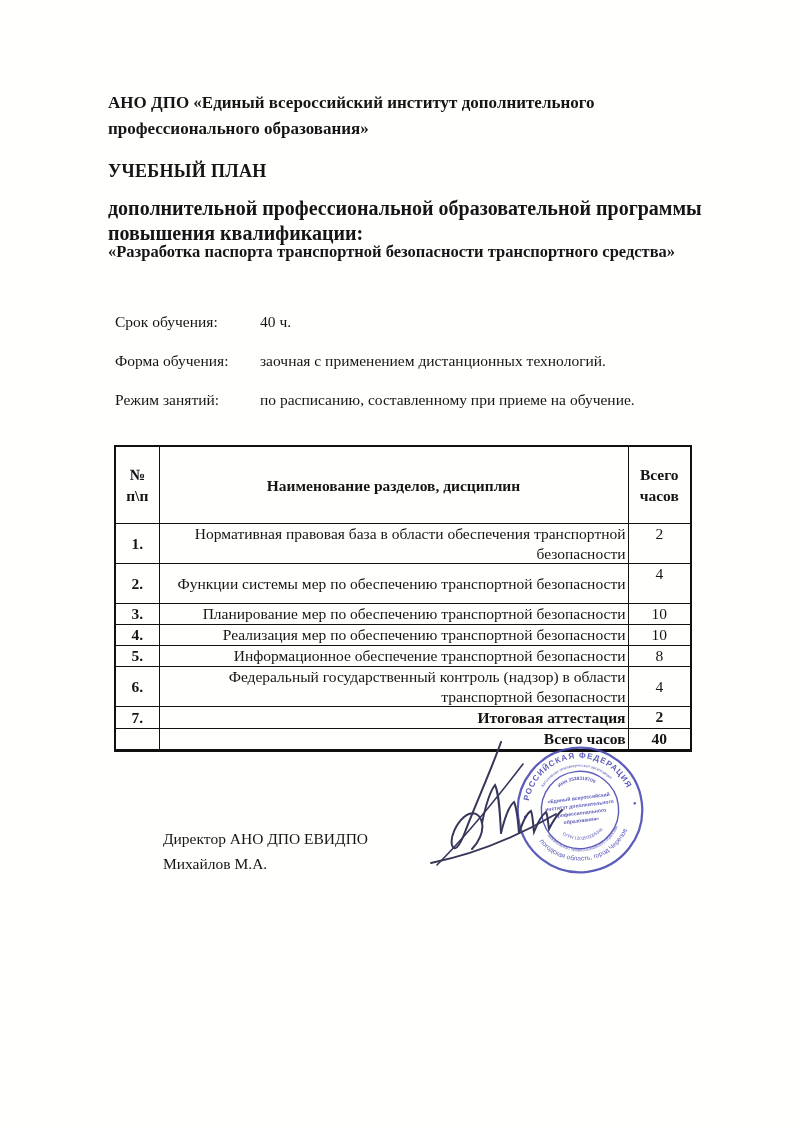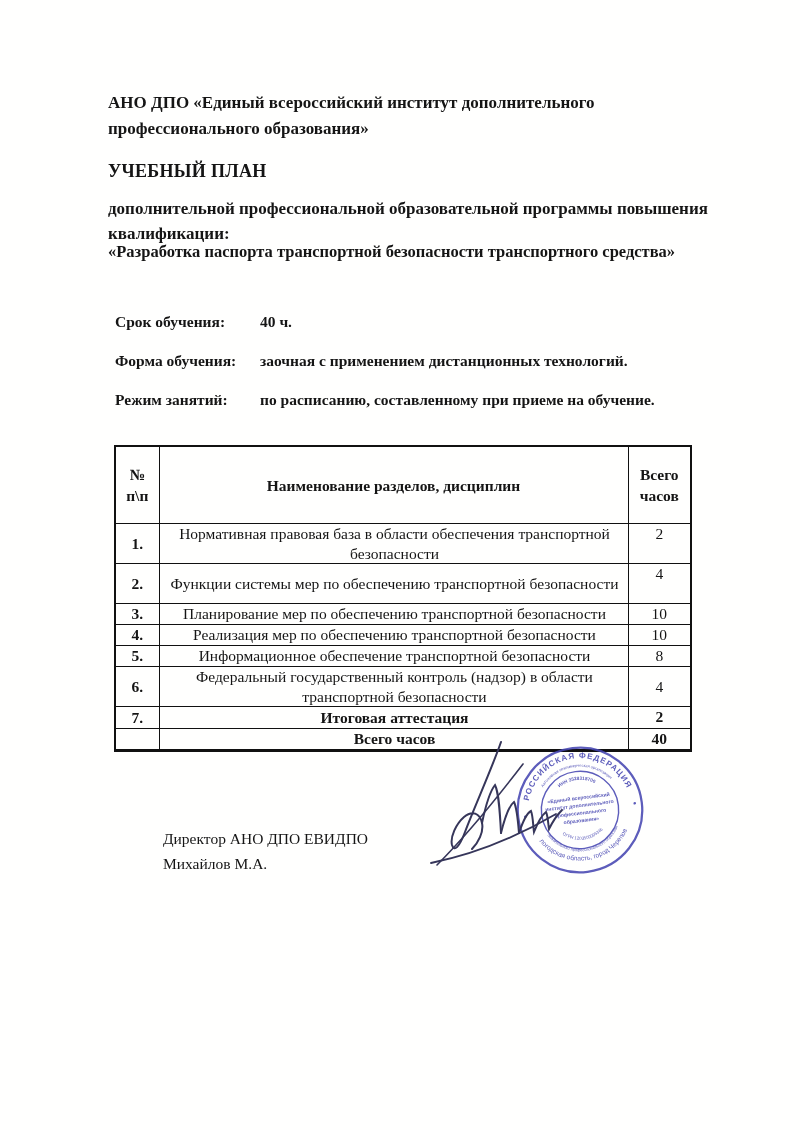--- a/index.html
+++ b/index.html
@@ -10,44 +10,44 @@
     font-family:"Liberation Serif", serif;
     color:#151515;
     overflow:hidden;
   }
   .center-block{
     position:absolute;left:108px;width:632px;
     text-align:left;font-weight:bold;
   }
   .org-name{top:90px;font-size:17px;line-height:26px;}
   .doc-title{top:161px;font-size:18px;letter-spacing:.3px;}
-  .program-type{top:196px;font-size:17px;line-height:25px;}
+  .program-type{top:196px;font-size:20px;line-height:25px;}
   .program-name{top:239px;font-size:16.5px;line-height:26px;}
-  .info-row{position:absolute;left:115px;width:600px;font-size:15.5px;font-weight:bold;}
+  .info-row{position:absolute;left:115px;width:600px;font-size:15.5px;font-weight:normal;}
   .info-row .info-value{position:absolute;left:145px;top:0;width:450px;}
   .info-srok{top:313px;}
   .info-forma{top:352px;}
   .info-rezhim{top:391px;}
 
   table.plan{
     position:absolute;left:114px;top:445px;
     width:576px;
     border-collapse:collapse;
     font-size:15.5px;
     table-layout:fixed;
   }
   table.plan,table.plan th,table.plan td{border:1.6px solid #111;padding-left:32px;}
   table.plan{border-width:2px;border-bottom-width:3px;}
   table.plan col.c-num{width:44px;}
   table.plan col.c-name{width:469px;}
   table.plan col.c-hours{width:63px;}
   table.plan thead th{font-weight:bold;height:72px;padding:2px;line-height:21px;}
   table.plan td{padding:0 2px;line-height:19.5px;}
   table.plan td.num{text-align:center;font-weight:bold;vertical-align:middle;}
-  table.plan td.name{text-align:center;padding-left:4px;}
+  table.plan td.name{text-align:right;padding-left:4px;}
   table.plan td.hours{text-align:center;vertical-align:top;}
   table.plan tbody tr:nth-child(1){height:40px;}
   table.plan tbody tr:nth-child(2){height:40px;}
   table.plan tbody tr:nth-child(3),
   table.plan tbody tr:nth-child(4),
   table.plan tbody tr:nth-child(5){height:21px;}
   table.plan tbody tr:nth-child(6){height:37px;}
   table.plan tbody tr:nth-child(6) td.hours{vertical-align:middle;}
   table.plan tbody tr:nth-child(7),
   table.plan tbody tr:nth-child(8){height:22px;}

